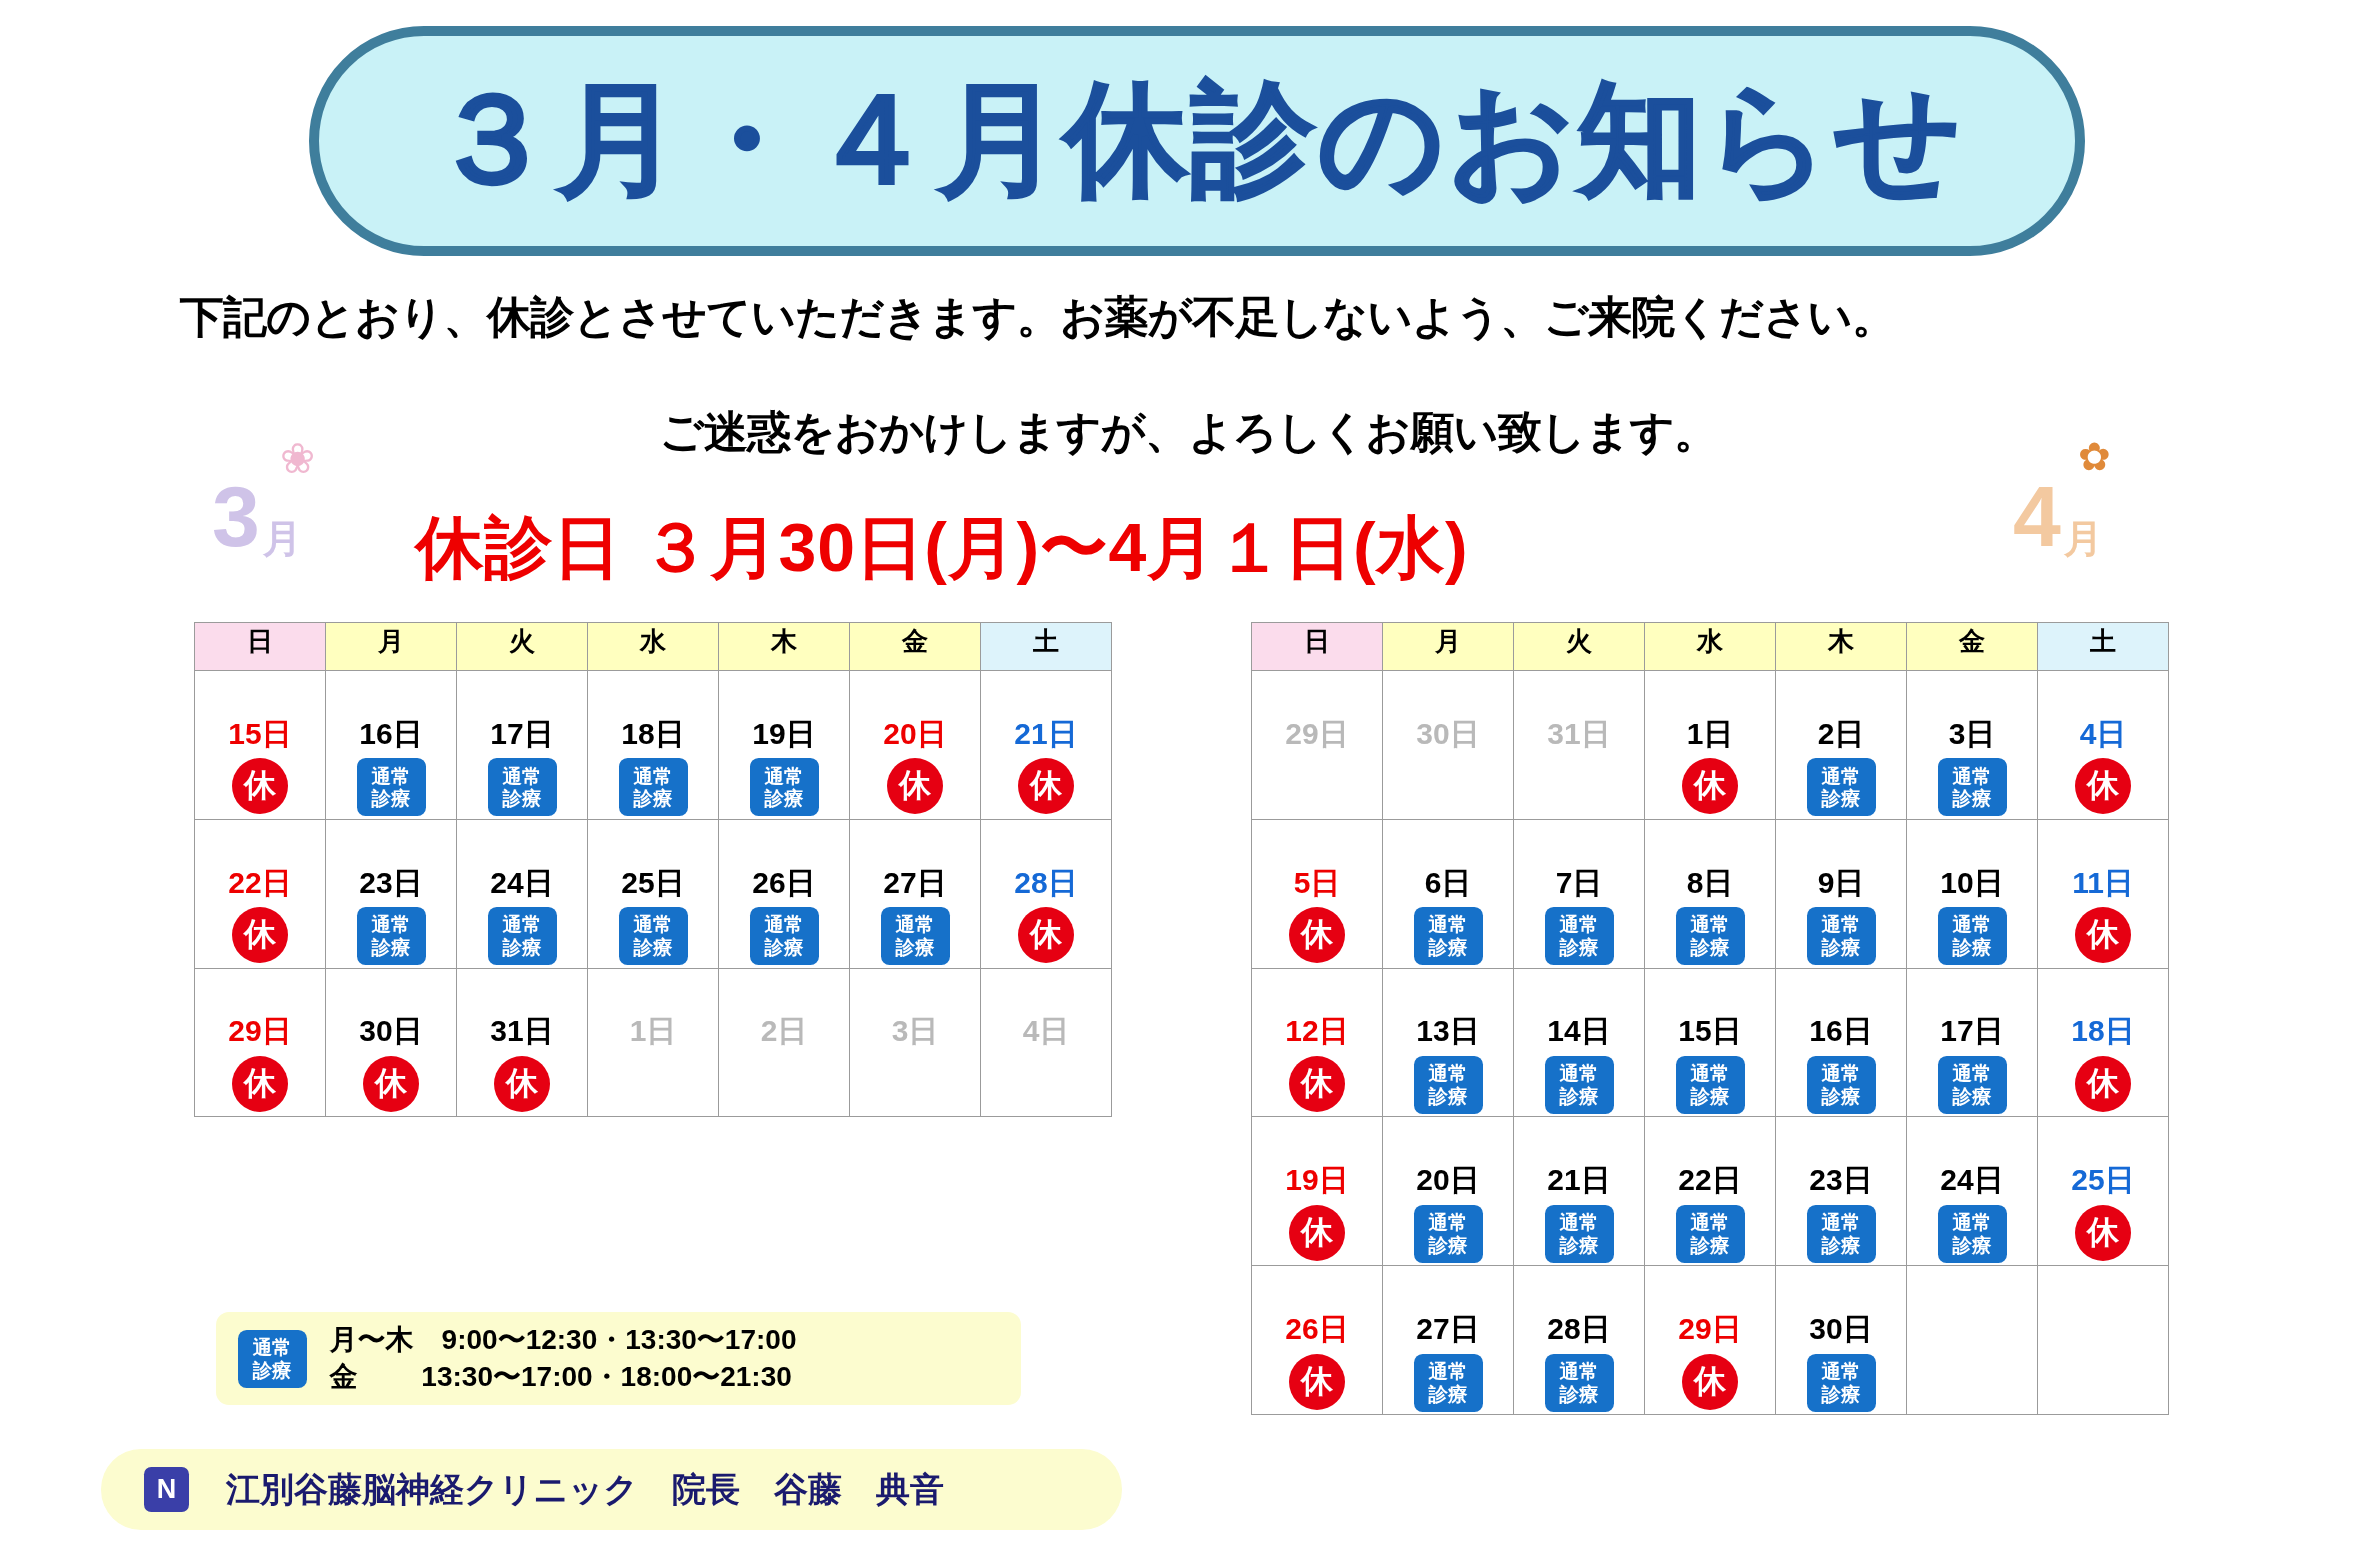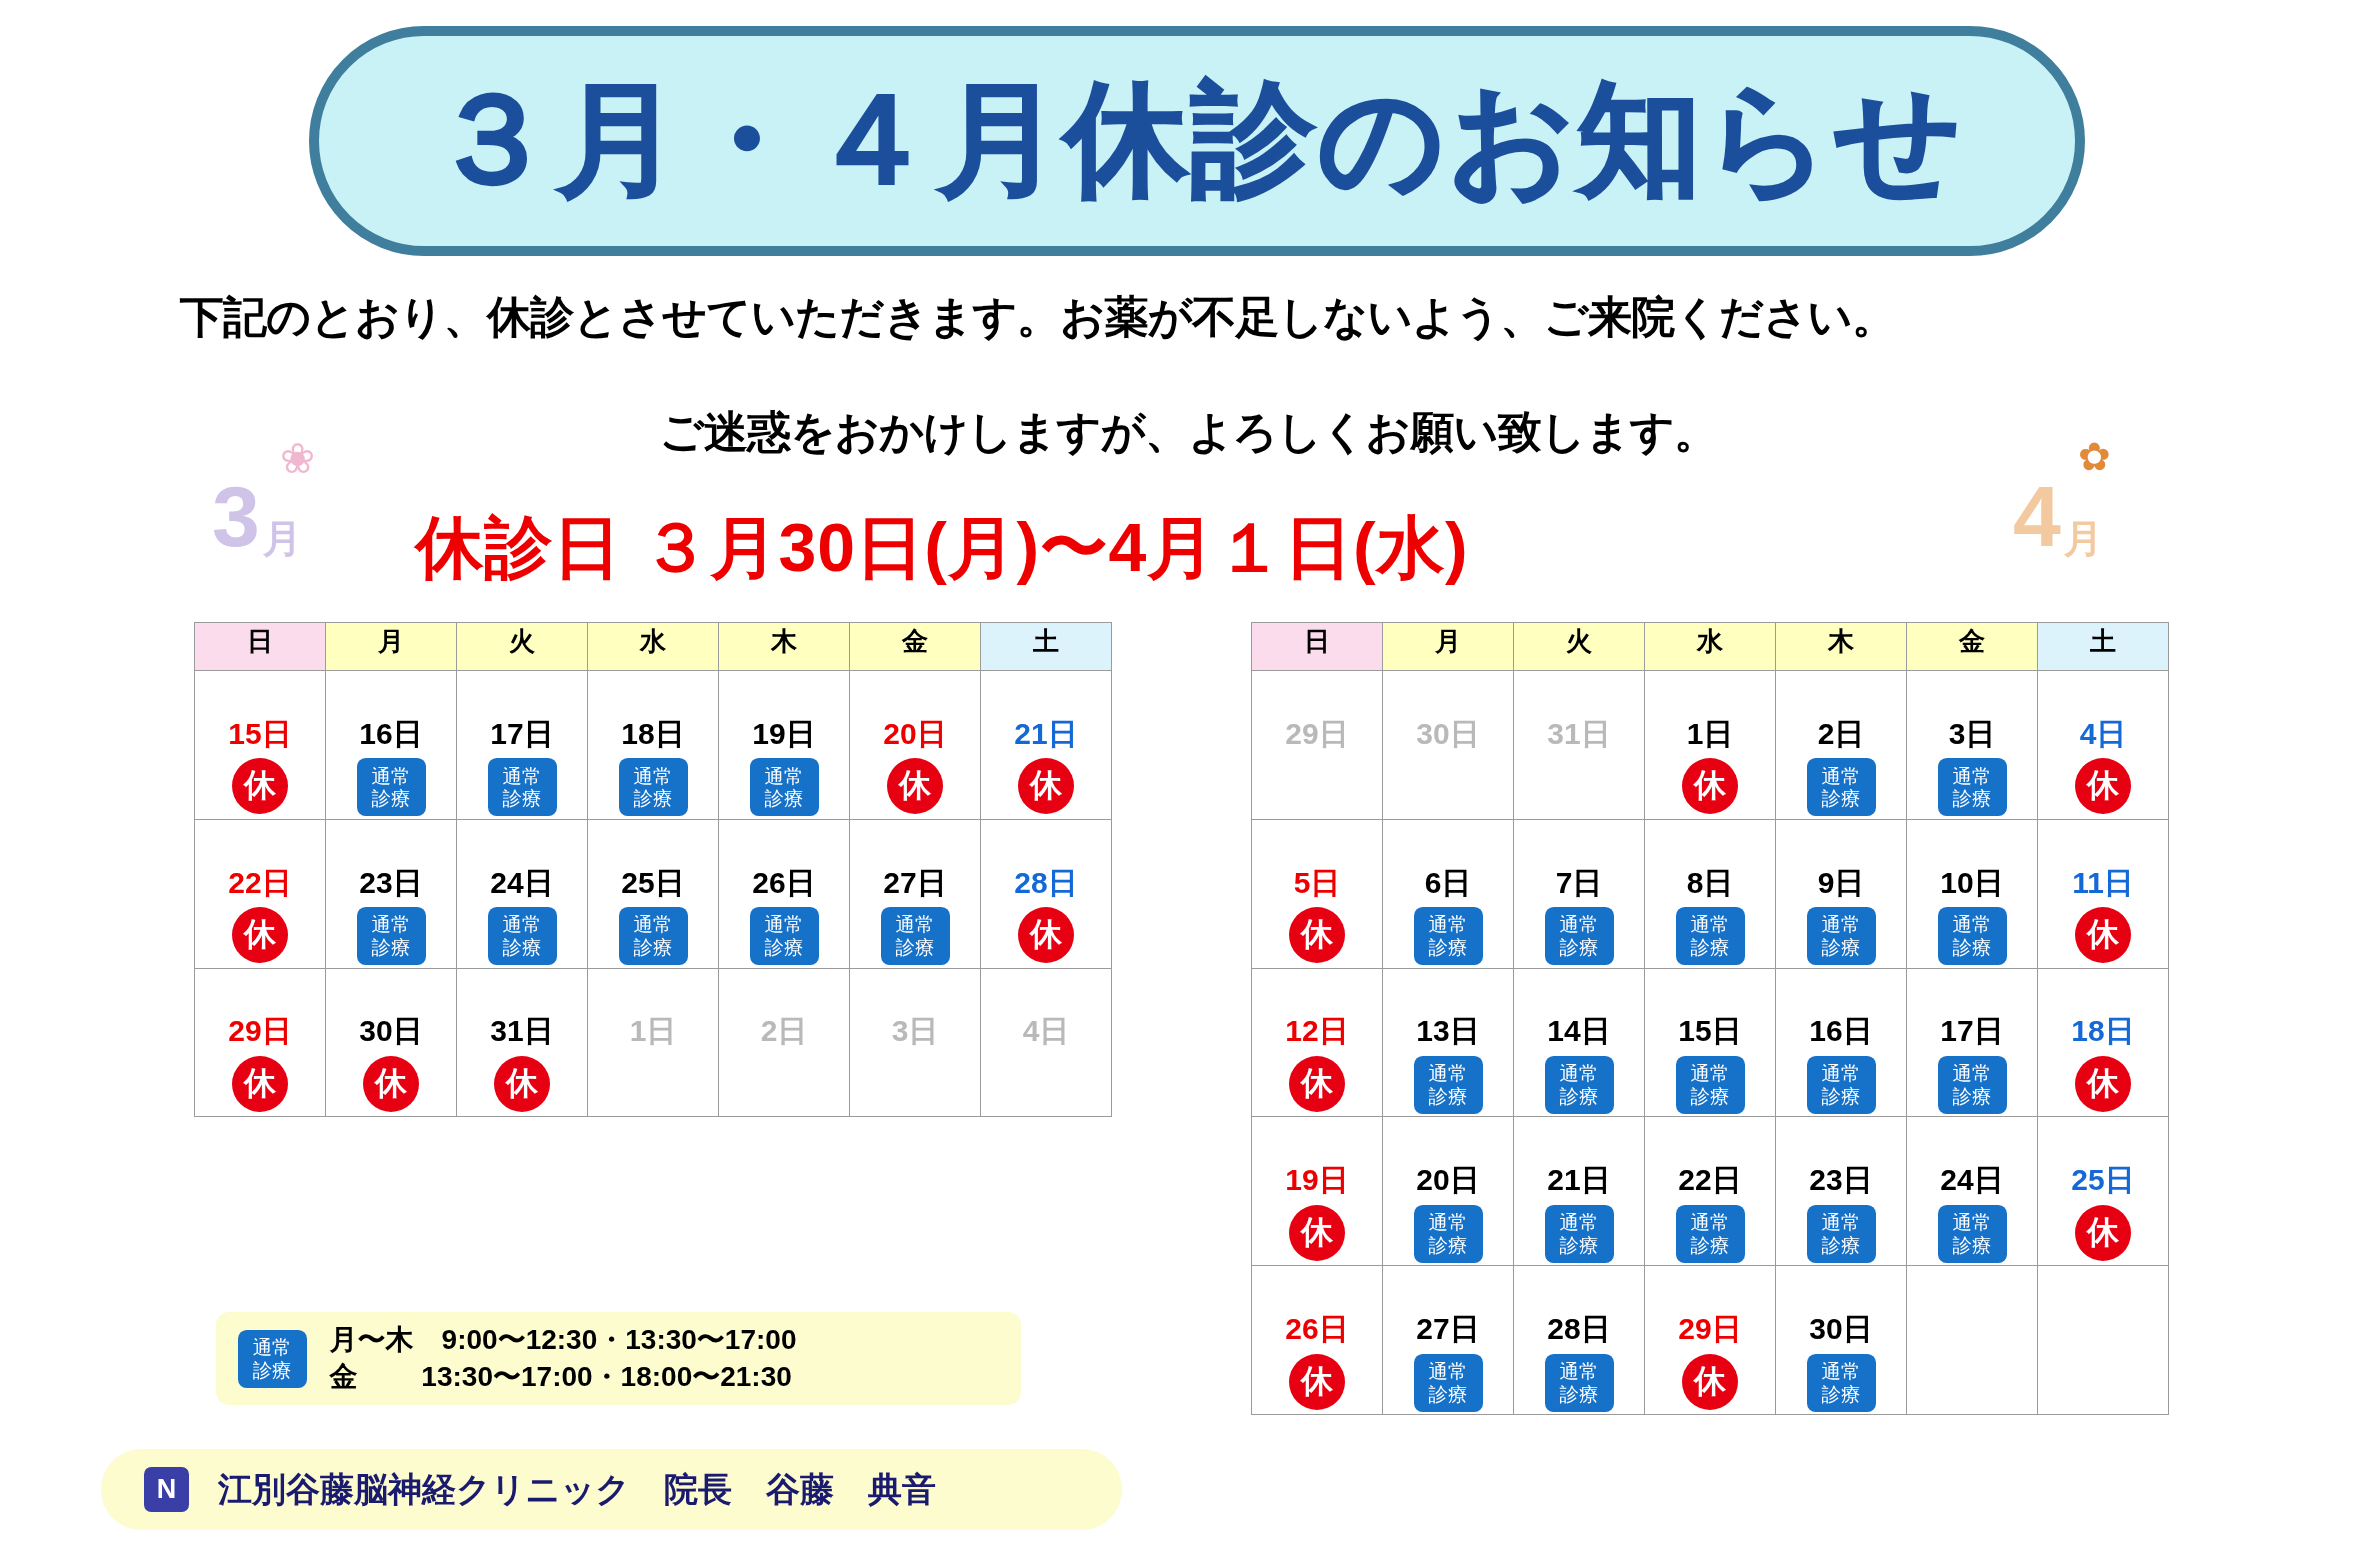--- a/index.html
+++ b/index.html
@@ -88,21 +88,21 @@
   .d-mute{color:#b9b9b9;}
   .badge-holiday{
     display:inline-flex;align-items:center;justify-content:center;
     width:56px;height:56px;border-radius:50%;
     background:#e60012;color:#fff;font-size:32px;font-weight:bold;
     margin-top:8.6px;
   }
   .badge-open{
     display:inline-flex;flex-direction:column;align-items:center;justify-content:center;
     width:69px;height:58px;border-radius:8.6px;
-    background:#1671c9;color:#fff;font-size:19.4px;font-weight:normal;line-height:1.18;
+    background:#1671c9;color:#fff;font-size:19.4px;font-weight:bold;line-height:1.18;
     margin-top:8.6px;
   }
   
   .legend{
     position:absolute;left:216px;top:1312px;width:805px;height:93px;
     background:#fcfccf;border-radius:13px;
     display:flex;align-items:center;padding-left:21.6px;box-sizing:border-box;
   }
   .legend .badge-open{margin-top:0;}
   .legend-lines{
@@ -114,21 +114,21 @@
     position:absolute;left:101px;top:1449px;width:1021px;height:81px;
     background:#fcfccf;border-radius:40px;
     display:flex;align-items:center;padding-left:43px;box-sizing:border-box;
   }
   .logo-box{
     width:45px;height:45px;border-radius:7.2px;background:#3a3fa8;
     color:#fff;font-size:27px;font-weight:bold;
     display:flex;align-items:center;justify-content:center;
   }
   .footer-text{
-    margin-left:29px;font-size:34px;font-weight:bold;color:#1a1a6e;white-space:nowrap;
+    margin-left:37px;font-size:34px;font-weight:bold;color:#1a1a6e;white-space:nowrap;
   }
 </style>
 </head>
 <body>
 
 <div class="title-wrap">
   <div class="title-pill">
     <span class="title-text">３月・４月休診のお知らせ</span>
   </div>
 </div>

